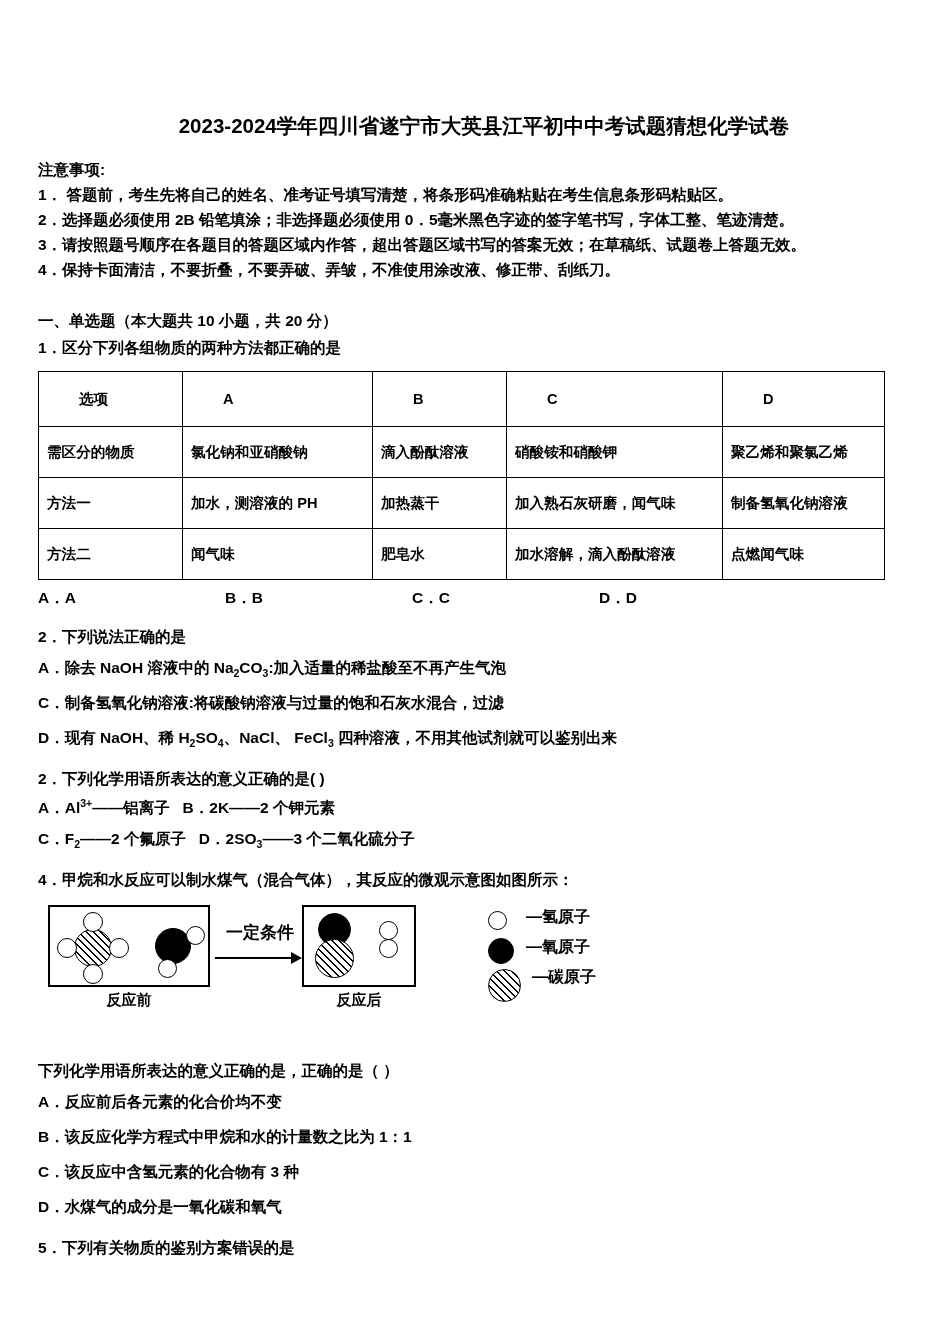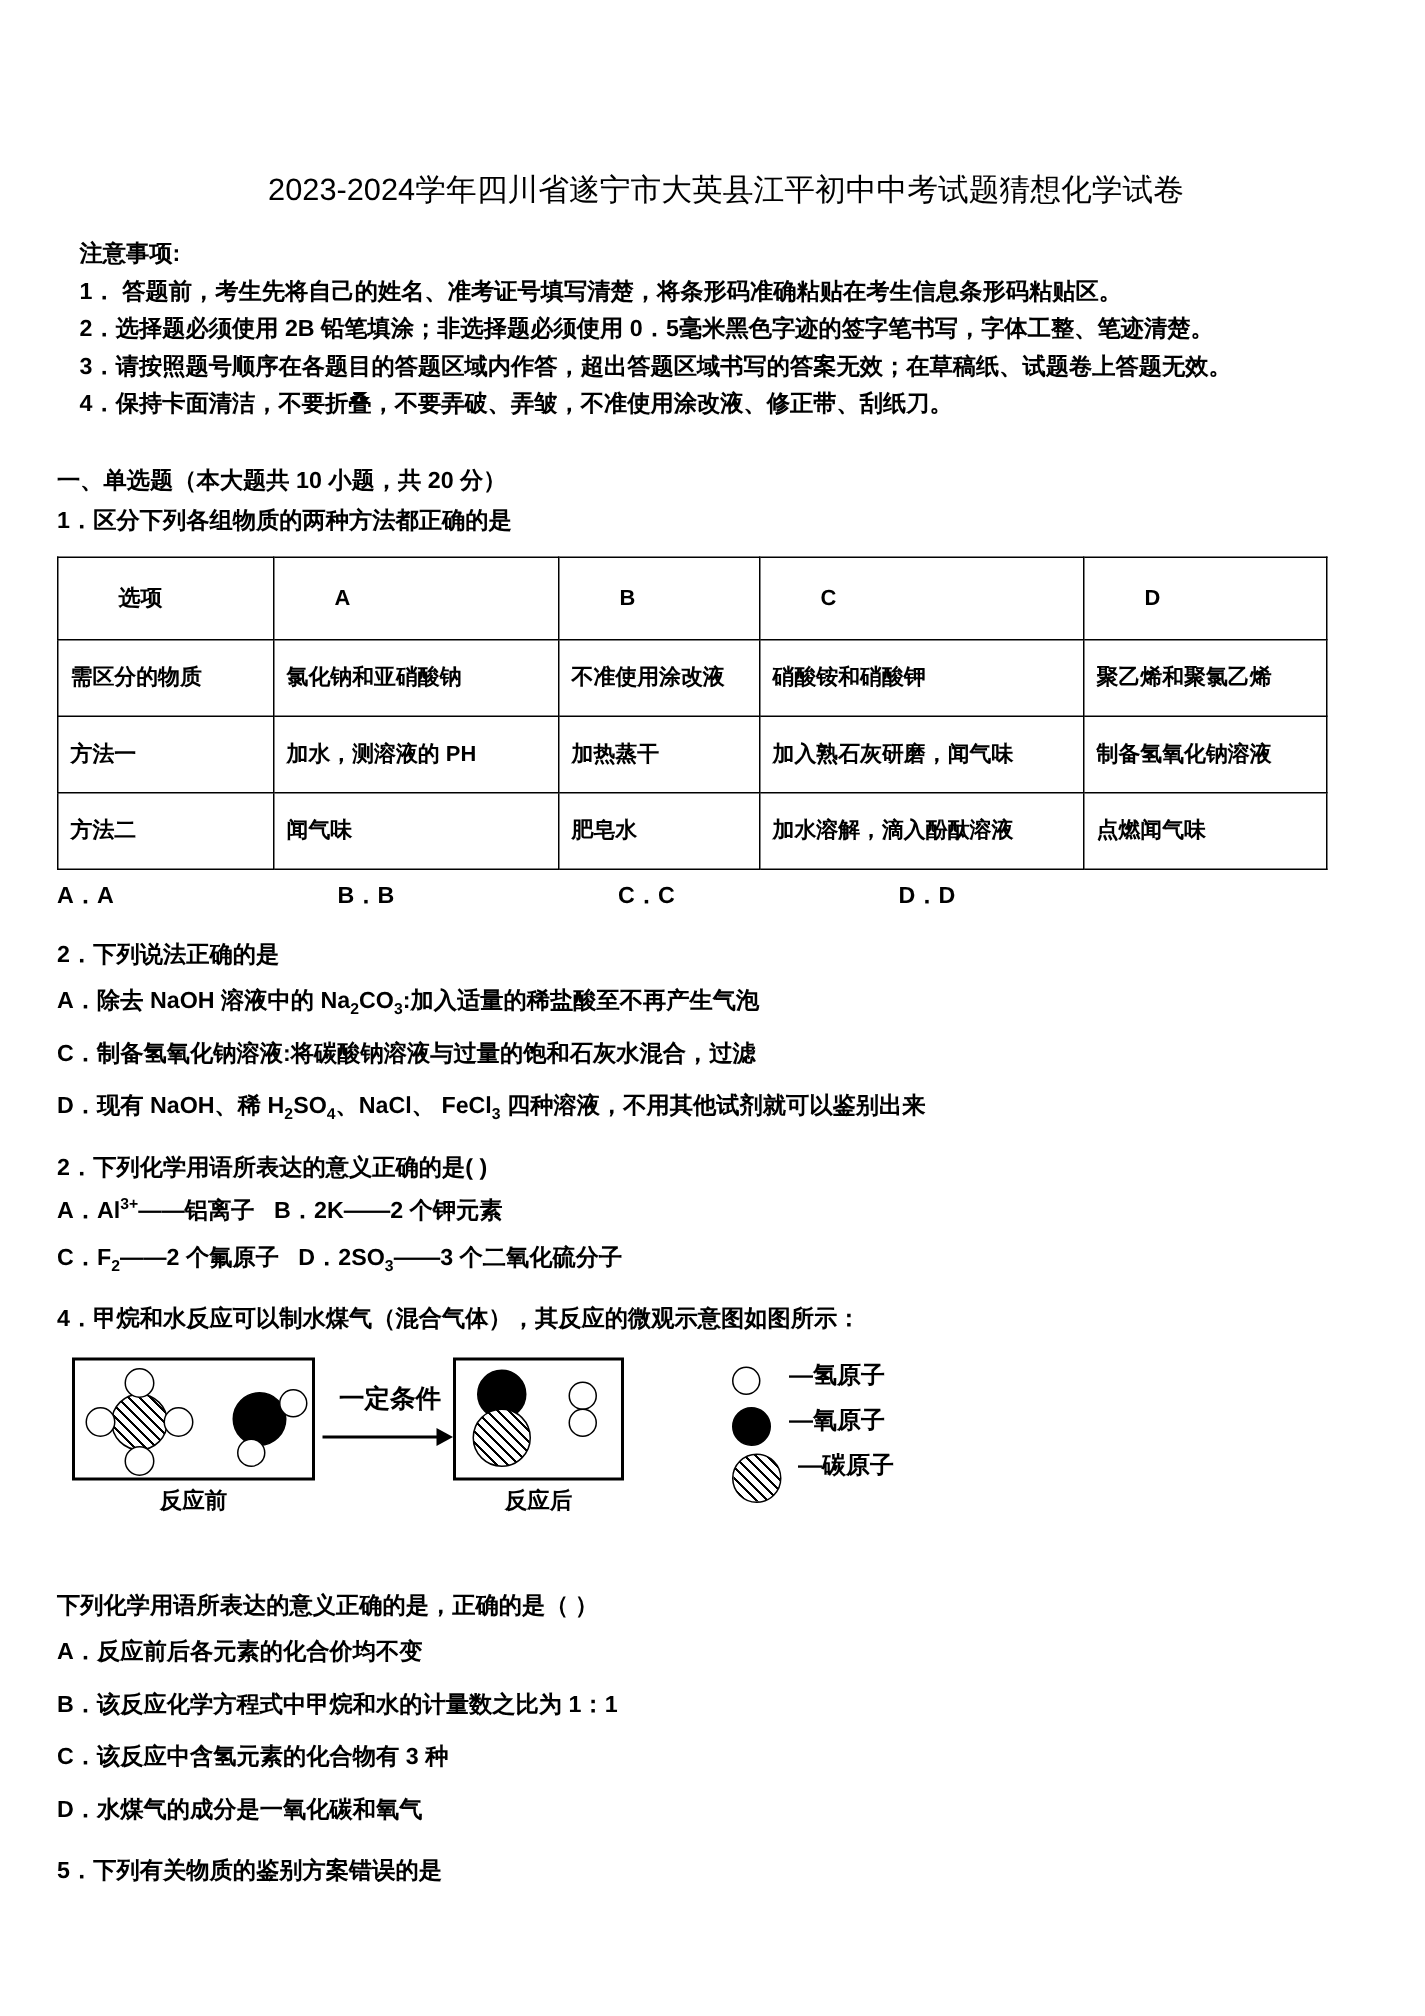--- a/index.html
+++ b/index.html
@@ -17,30 +17,30 @@
   }
   .page {
     position: relative;
     width: 950px;
     height: 1344px;
     padding: 0;
   }
   .doc-title {
     text-align: center;
     font-family: "Liberation Sans", "DejaVu Sans", sans-serif;
-    font-weight: normal;
+    font-weight: bold;
     font-size: 20.5px;
     letter-spacing: 0px;
     margin: 0;
     padding-top: 112px;
     padding-left: 18px;
   }
   .notice-block {
     margin-top: 18px;
-    padding-left: 53px;
+    padding-left: 38px;
     padding-right: 30px;
   }
   .notice-head {
     font-family: "Liberation Sans", "DejaVu Sans", sans-serif;
     font-weight: bold;
     font-size: 15.5px;
     line-height: 24px;
   }
   .notice-line {
     font-family: "Liberation Sans", "DejaVu Sans", sans-serif;
@@ -273,21 +273,21 @@
         <tr>
           <td>选项</td>
           <td>A</td>
           <td>B</td>
           <td>C</td>
           <td>D</td>
         </tr>
         <tr>
           <td>需区分的物质</td>
           <td>氯化钠和亚硝酸钠</td>
-          <td>不准使用涂改液</td>
+          <td>滴入酚酞溶液</td>
           <td>硝酸铵和硝酸钾</td>
           <td>聚乙烯和聚氯乙烯</td>
         </tr>
         <tr>
           <td>方法一</td>
           <td>加水，测溶液的 PH</td>
           <td>加热蒸干</td>
           <td>加入熟石灰研磨，闻气味</td>
           <td>制备氢氧化钠溶液</td>
         </tr>

